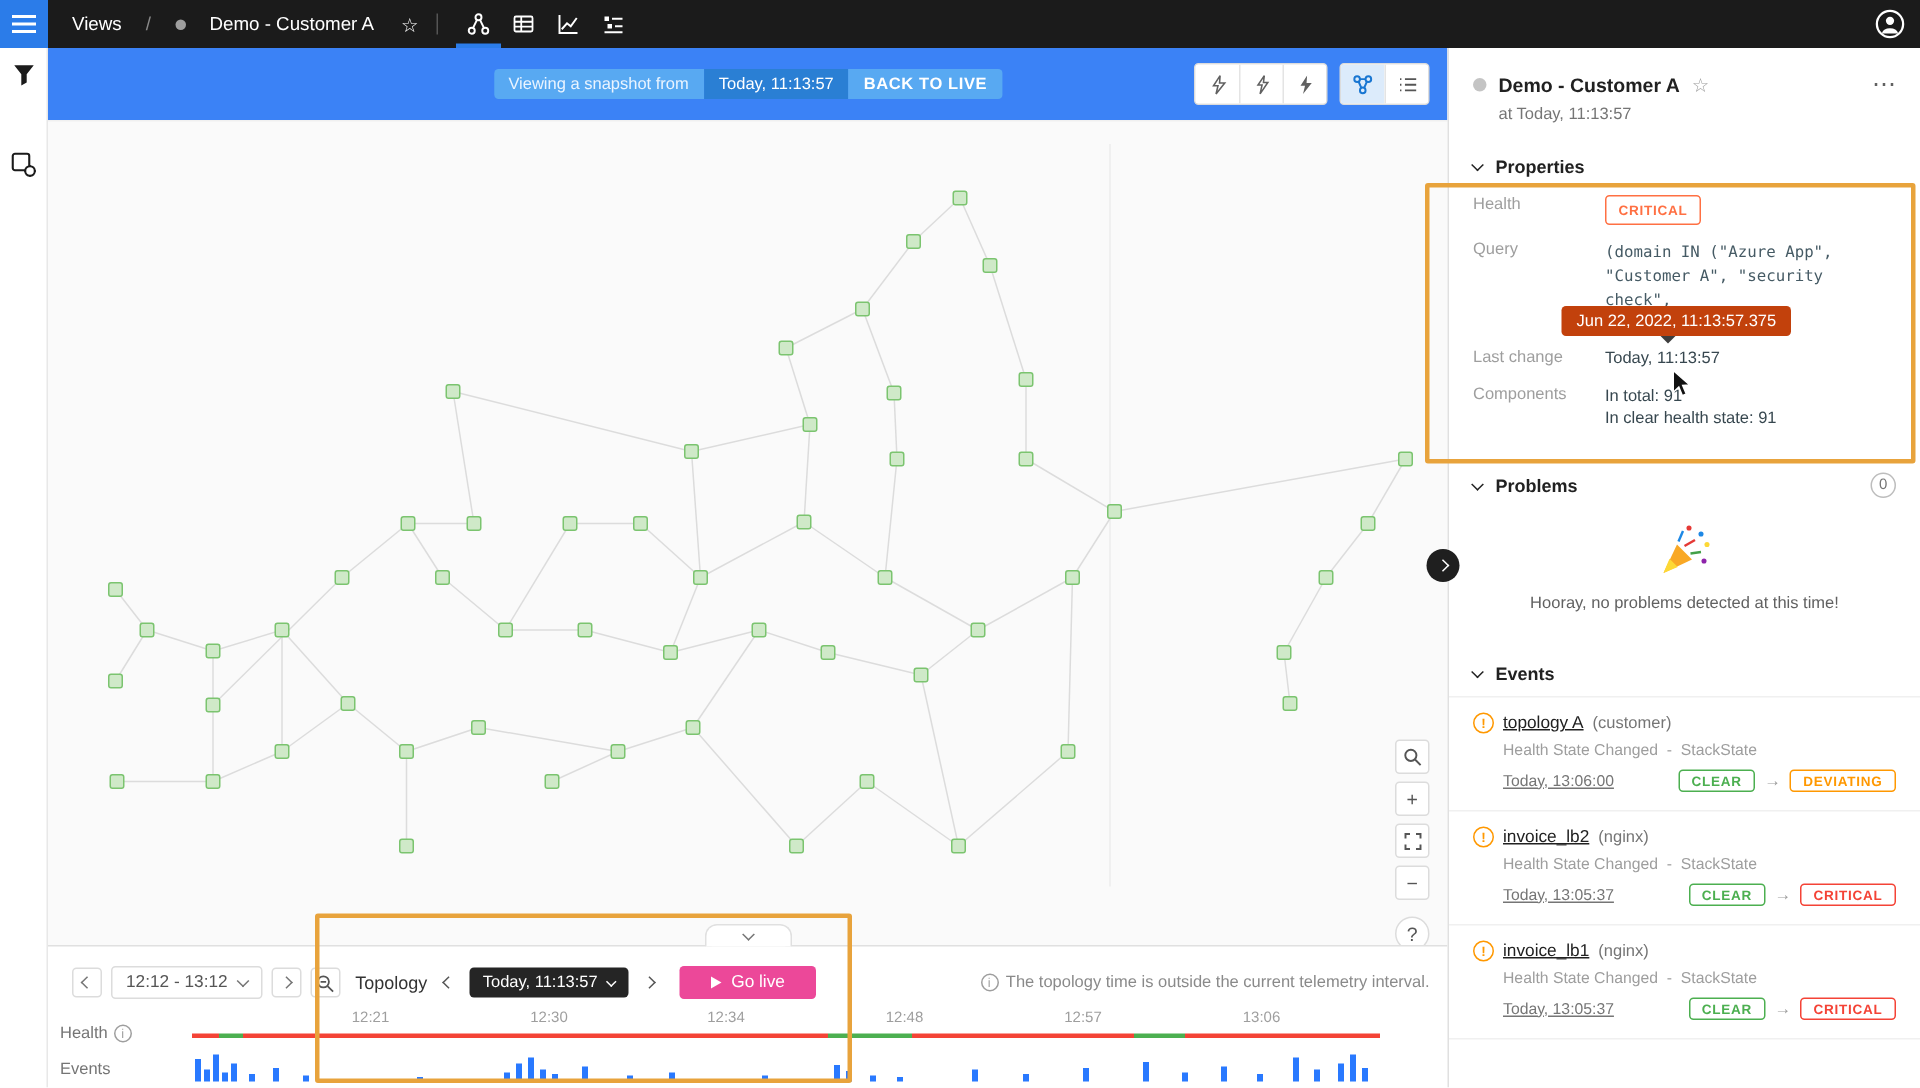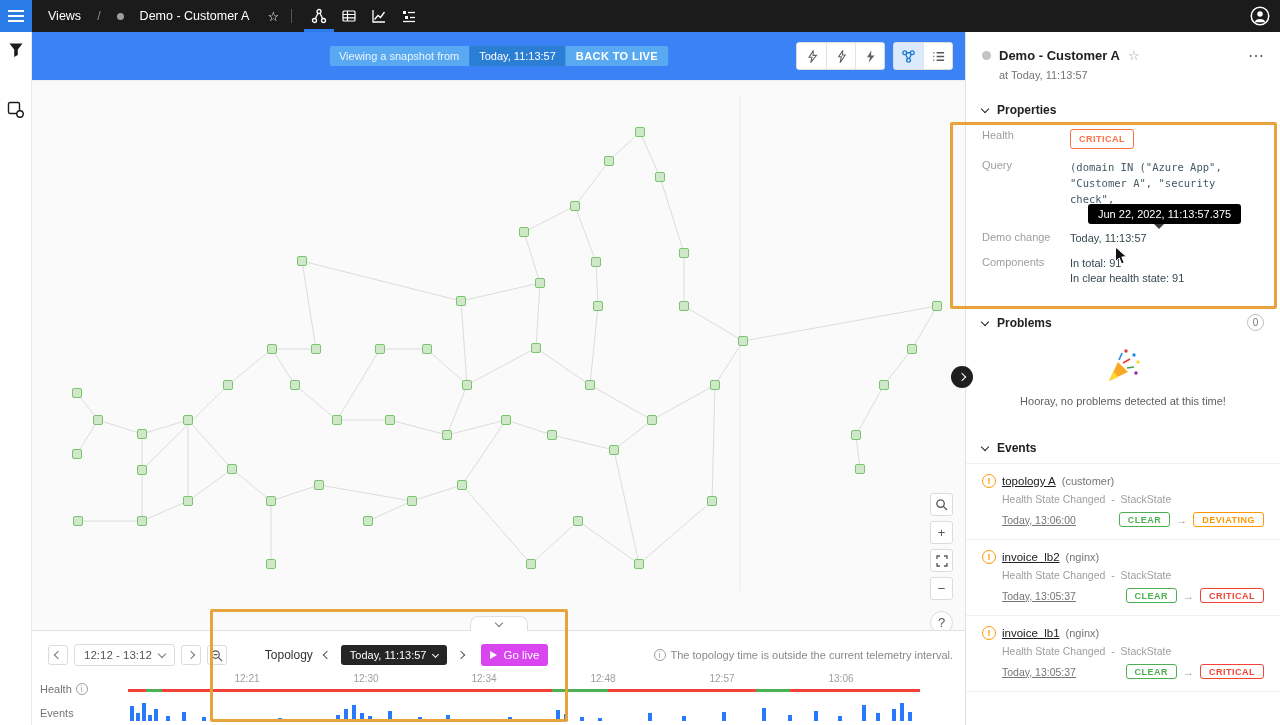--- a/index.html
+++ b/index.html
@@ -67,27 +67,27 @@
   #timeline { position:absolute; left:0; bottom:0; width:933px; height:95px; background:#fff;
               border-top:1px solid #e0e0e0; }
   .tl-tab { position:absolute; top:-15px; left:50%; transform:translateX(-50%); width:58px; height:15px;
             background:#fff; border:1px solid #e0e0e0; border-bottom:none; border-radius:8px 8px 0 0;
             display:flex; align-items:center; justify-content:center; cursor:pointer; }
   .tl-controls { display:flex; align-items:center; gap:6px; padding:12px 12px 0 16px; height:36px; }
   .nav-btn { width:20px; height:20px; border:1px solid #dcdcdc; border-radius:3px; background:#fff;
              color:#757575; display:flex; align-items:center; justify-content:center; cursor:pointer; }
   .range-select { height:22px; border:1px solid #dcdcdc; border-radius:3px; background:#fff; color:#555;
                   font-size:11.5px; display:flex; align-items:center; gap:7px; padding:0 9px; cursor:pointer; }
-  .tl-topology-label { font-size:12px; color:#333; margin-left:32px; }
+  .tl-topology-label { font-size:12px; color:#333; margin-left:4px; }
   .chev-btn { border:none; background:none; color:#555; width:16px; height:20px; display:flex;
               align-items:center; justify-content:center; cursor:pointer; }
   .time-pill { background:#252525; color:#fff; font-size:11px; border-radius:3px; height:20px;
                display:flex; align-items:center; gap:7px; padding:0 9px; cursor:pointer; }
-  .go-live { background:#d946ef; color:#fff; font-size:11.5px; height:22px; border-radius:3px;
-             display:flex; align-items:center; gap:6px; padding:0 9px; margin-left:6px; cursor:pointer; }
+  .go-live { background:#ec4899; color:#fff; font-size:11.5px; height:22px; border-radius:3px;
+             display:flex; align-items:center; gap:6px; padding:0 21px; margin-left:6px; cursor:pointer; }
   .play-icon { width:0; height:0; border-left:7px solid #fff; border-top:4.5px solid transparent;
                border-bottom:4.5px solid transparent; }
   .tl-info { margin-left:auto; color:#8a8a8a; font-size:11px; display:flex; gap:5px; align-items:center; }
   .info-i { width:12px; height:12px; border:1px solid #9e9e9e; border-radius:50%; font-size:8.5px;
             color:#9e9e9e; display:inline-flex; align-items:center; justify-content:center; flex-shrink:0; }
   .info-i::before { content:"i"; }
   .tl-chart { position:relative; margin:6px 0 0 96px; width:792px; height:50px; }
   .tick { position:absolute; top:0; font-size:10px; color:#9e9e9e; transform:translateX(-50%); }
   .health-track { position:absolute; top:16px; left:0; width:792px; height:3px; display:flex; }
   .health-seg { height:3px; }
@@ -141,21 +141,21 @@
   .evt-row3 { margin:7px 0 0 20px; display:flex; align-items:center; gap:6px; font-size:10.5px; }
   .evt-time { color:#757575; text-decoration:underline; cursor:pointer; }
   .evt-badges { margin-left:auto; display:flex; align-items:center; gap:6px; }
   .arrow-icon { color:#9e9e9e; font-size:11px; }
   .arrow-icon::before { content:"→"; }
 
   
   .highlight { position:absolute; border:3px solid #e8a33c; border-radius:2px; pointer-events:none; z-index:30; }
   #hl-props { left:950px; top:122px; width:327px; height:187px; }
   #hl-timeline { left:210px; top:609px; width:358px; height:113px; }
-  #tooltip { position:absolute; left:1088px; top:204px; background:#000000; color:#fff; font-size:11px;
+  #tooltip { position:absolute; left:1041px; top:204px; background:#c2410c; color:#fff; font-size:11px;
              padding:4px 10px; border-radius:3px; z-index:31; white-space:nowrap; }
   #tooltip::after { content:""; position:absolute; left:66px; top:100%; border:5px solid transparent;
                     border-top-color:#3d3d3d; }
   #cursor { position:absolute; left:1114px; top:246px; z-index:32; pointer-events:none; }
 </style>
 </head>
 <body>
 
 <div id="app">
 
@@ -546,21 +546,21 @@
         <span class="prop-value"><span class="badge" id="health-badge" style="color: rgb(255, 112, 67); border-color: rgb(255, 112, 67);">CRITICAL</span></span>
       </div>
       <div class="prop-row">
         <span class="prop-label">Query</span>
         <span class="prop-value query-text" id="query-lines">
             <div>(domain IN ("Azure App",</div>
             <div>"Customer A", "security check",</div>
           </span>
       </div>
       <div class="prop-row" style="margin-top:24px">
-        <span class="prop-label">Demo change</span>
+        <span class="prop-label">Last change</span>
         <span class="prop-value">Today, 11:13:57</span>
       </div>
       <div class="prop-row" style="margin-bottom:4px">
         <span class="prop-label">Components</span>
         <span class="prop-value" id="components-lines">
             <div>In total: 91</div>
             <div>In clear health state: 91</div>
           </span>
       </div>
     </div>

